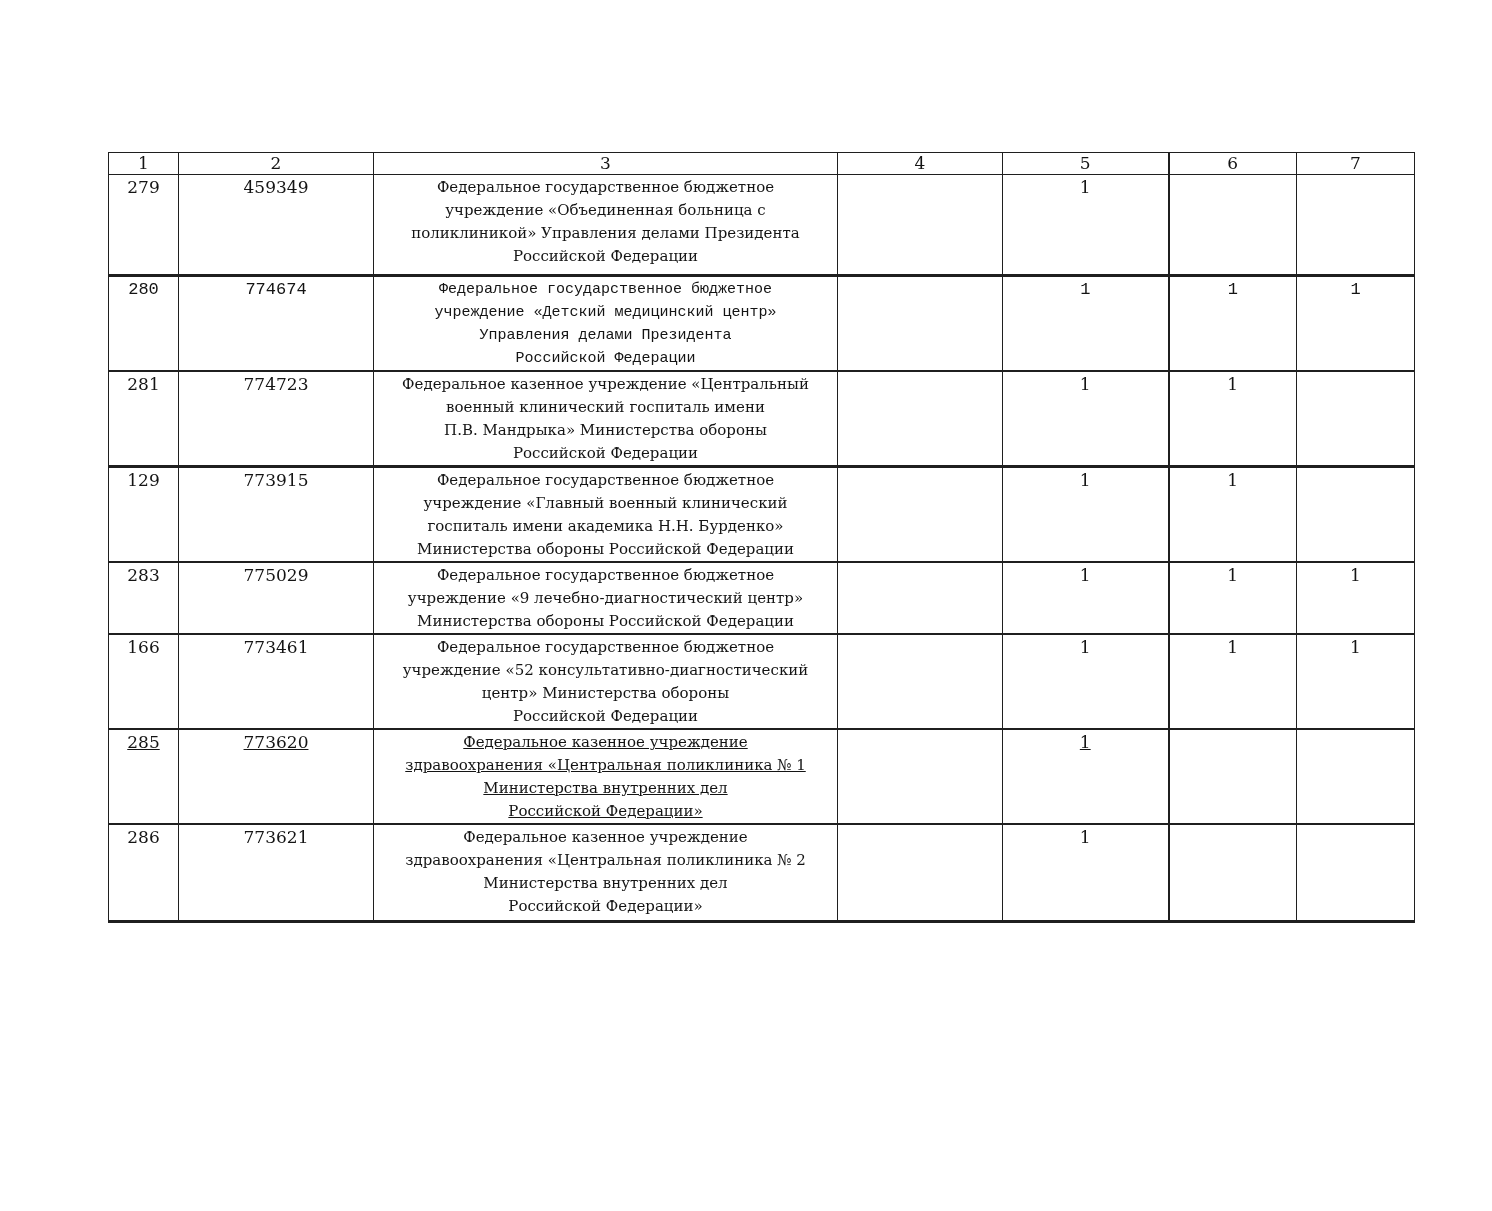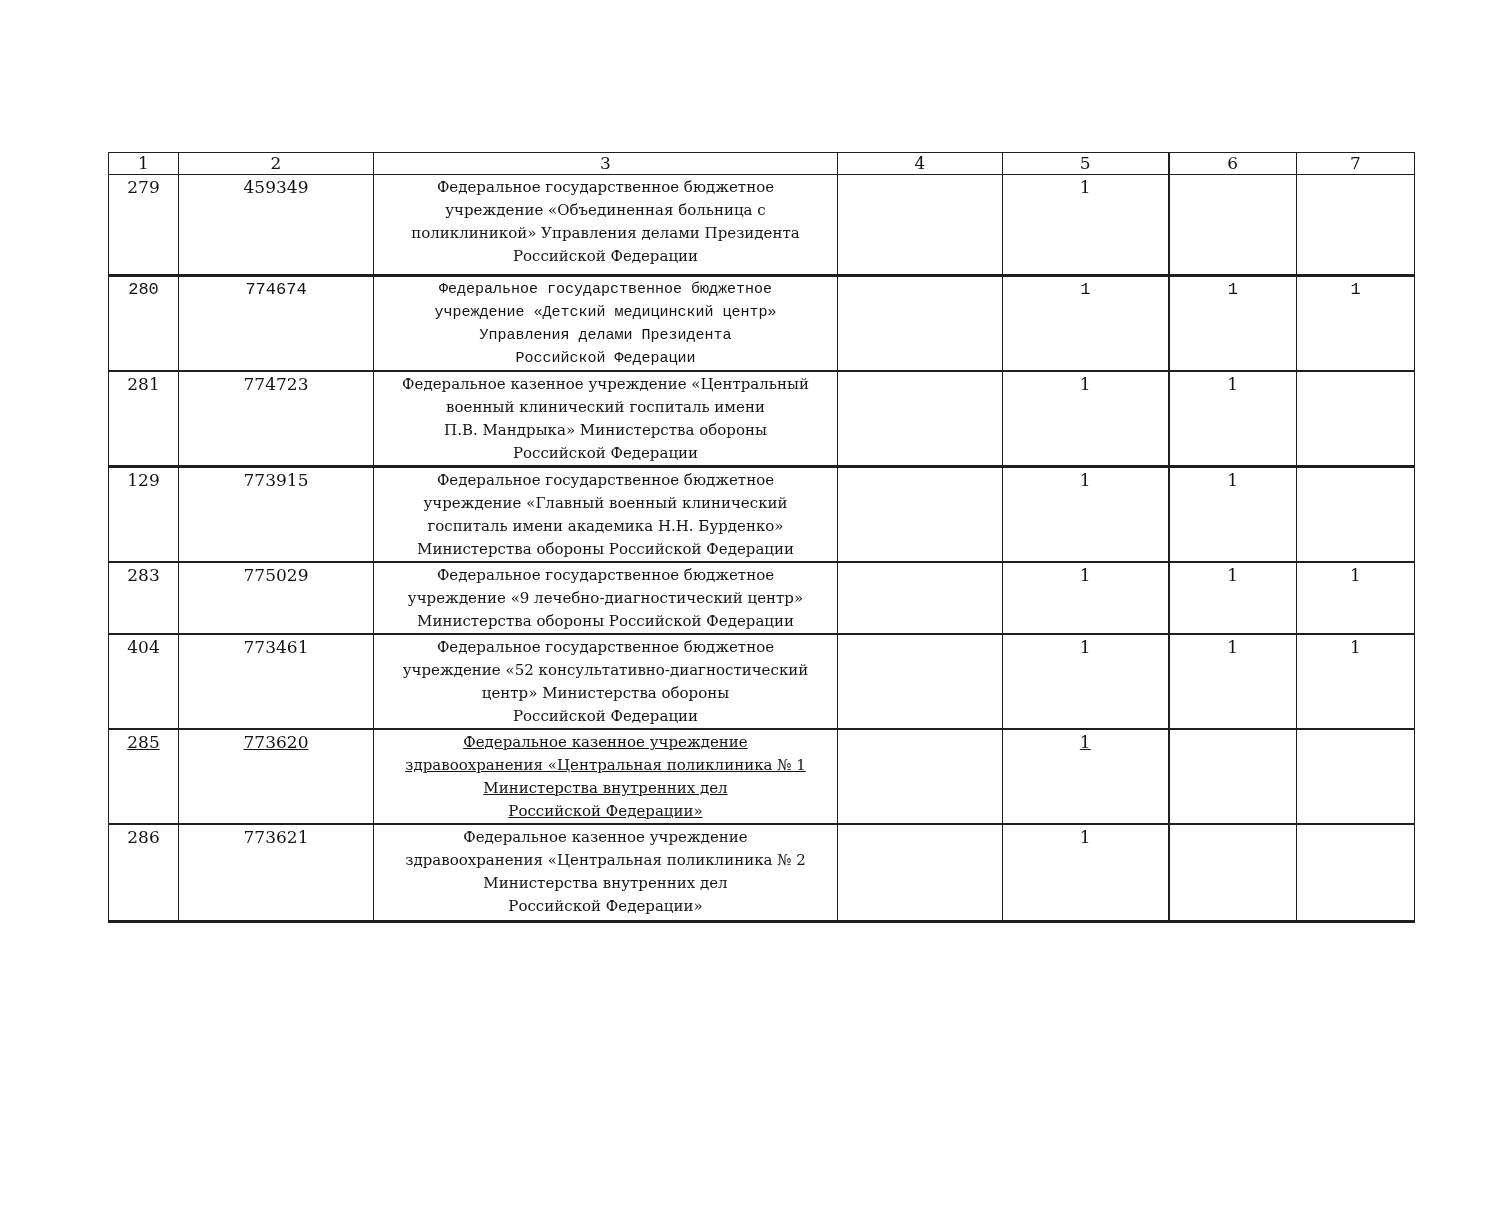--- a/index.html
+++ b/index.html
@@ -142,21 +142,21 @@
         <td>775029</td>
         <td class="name-cell">Федеральное государственное бюджетное
 учреждение «9 лечебно-диагностический центр»
 Министерства обороны Российской Федерации</td>
         <td></td>
         <td>1</td>
         <td class="b-left-thick">1</td>
         <td>1</td>
       </tr>
       <tr class="r5">
-        <td>404</td>
+        <td>166</td>
         <td>773461</td>
         <td class="name-cell">Федеральное государственное бюджетное
 учреждение «52 консультативно-диагностический
 центр» Министерства обороны
 Российской Федерации</td>
         <td></td>
         <td>1</td>
         <td class="b-left-thick">1</td>
         <td>1</td>
       </tr>

